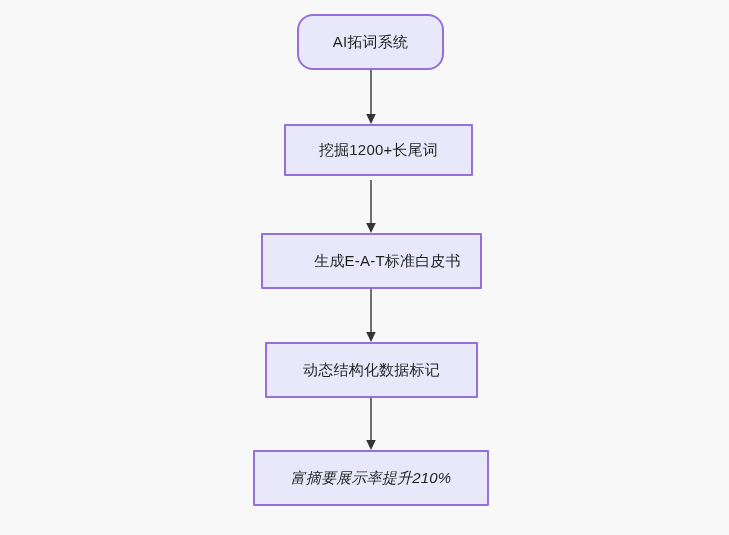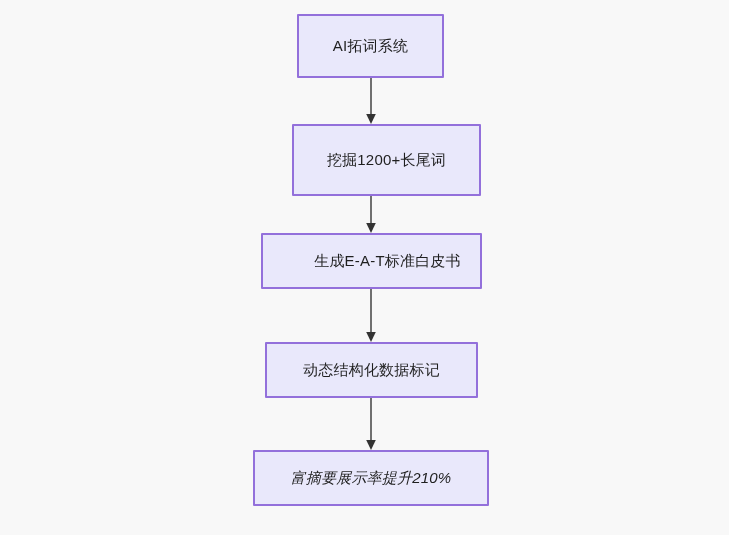--- a/index.html
+++ b/index.html
@@ -68,25 +68,25 @@
   <svg class="edge" style="left:356px; top:285px; width:30px; height:61px;" viewBox="0 0 30 61">
     <line class="edge-line" x1="15" y1="4" x2="15" y2="49"></line>
     <polygon class="edge-arrow" points="15,57 10.2,47 19.8,47"></polygon>
   </svg>
 
   <svg class="edge" style="left:356px; top:394px; width:30px; height:60px;" viewBox="0 0 30 60">
     <line class="edge-line" x1="15" y1="4" x2="15" y2="48"></line>
     <polygon class="edge-arrow" points="15,56 10.2,46 19.8,46"></polygon>
   </svg>
 
-  <div class="node" style="left:297px; top:14px; width:147px; height:64px;">
+  <div class="node" style="left:297px; top:14px; width:147px; height:56px;border-radius:16px;">
     <span class="node-label">AI拓词系统</span>
   </div>
 
-  <div class="node" style="left:292px; top:124px; width:189px; height:72px;">
+  <div class="node" style="left:284px; top:124px; width:189px; height:52px;">
     <span class="node-label">挖掘1200+长尾词</span>
   </div>
 
   <div class="node" style="left:261px; top:233px; width:221px; height:56px;padding-left:32px;">
     <span class="node-label">生成E-A-T标准白皮书</span>
   </div>
 
   <div class="node" style="left:265px; top:342px; width:213px; height:56px;">
     <span class="node-label">动态结构化数据标记</span>
   </div>

